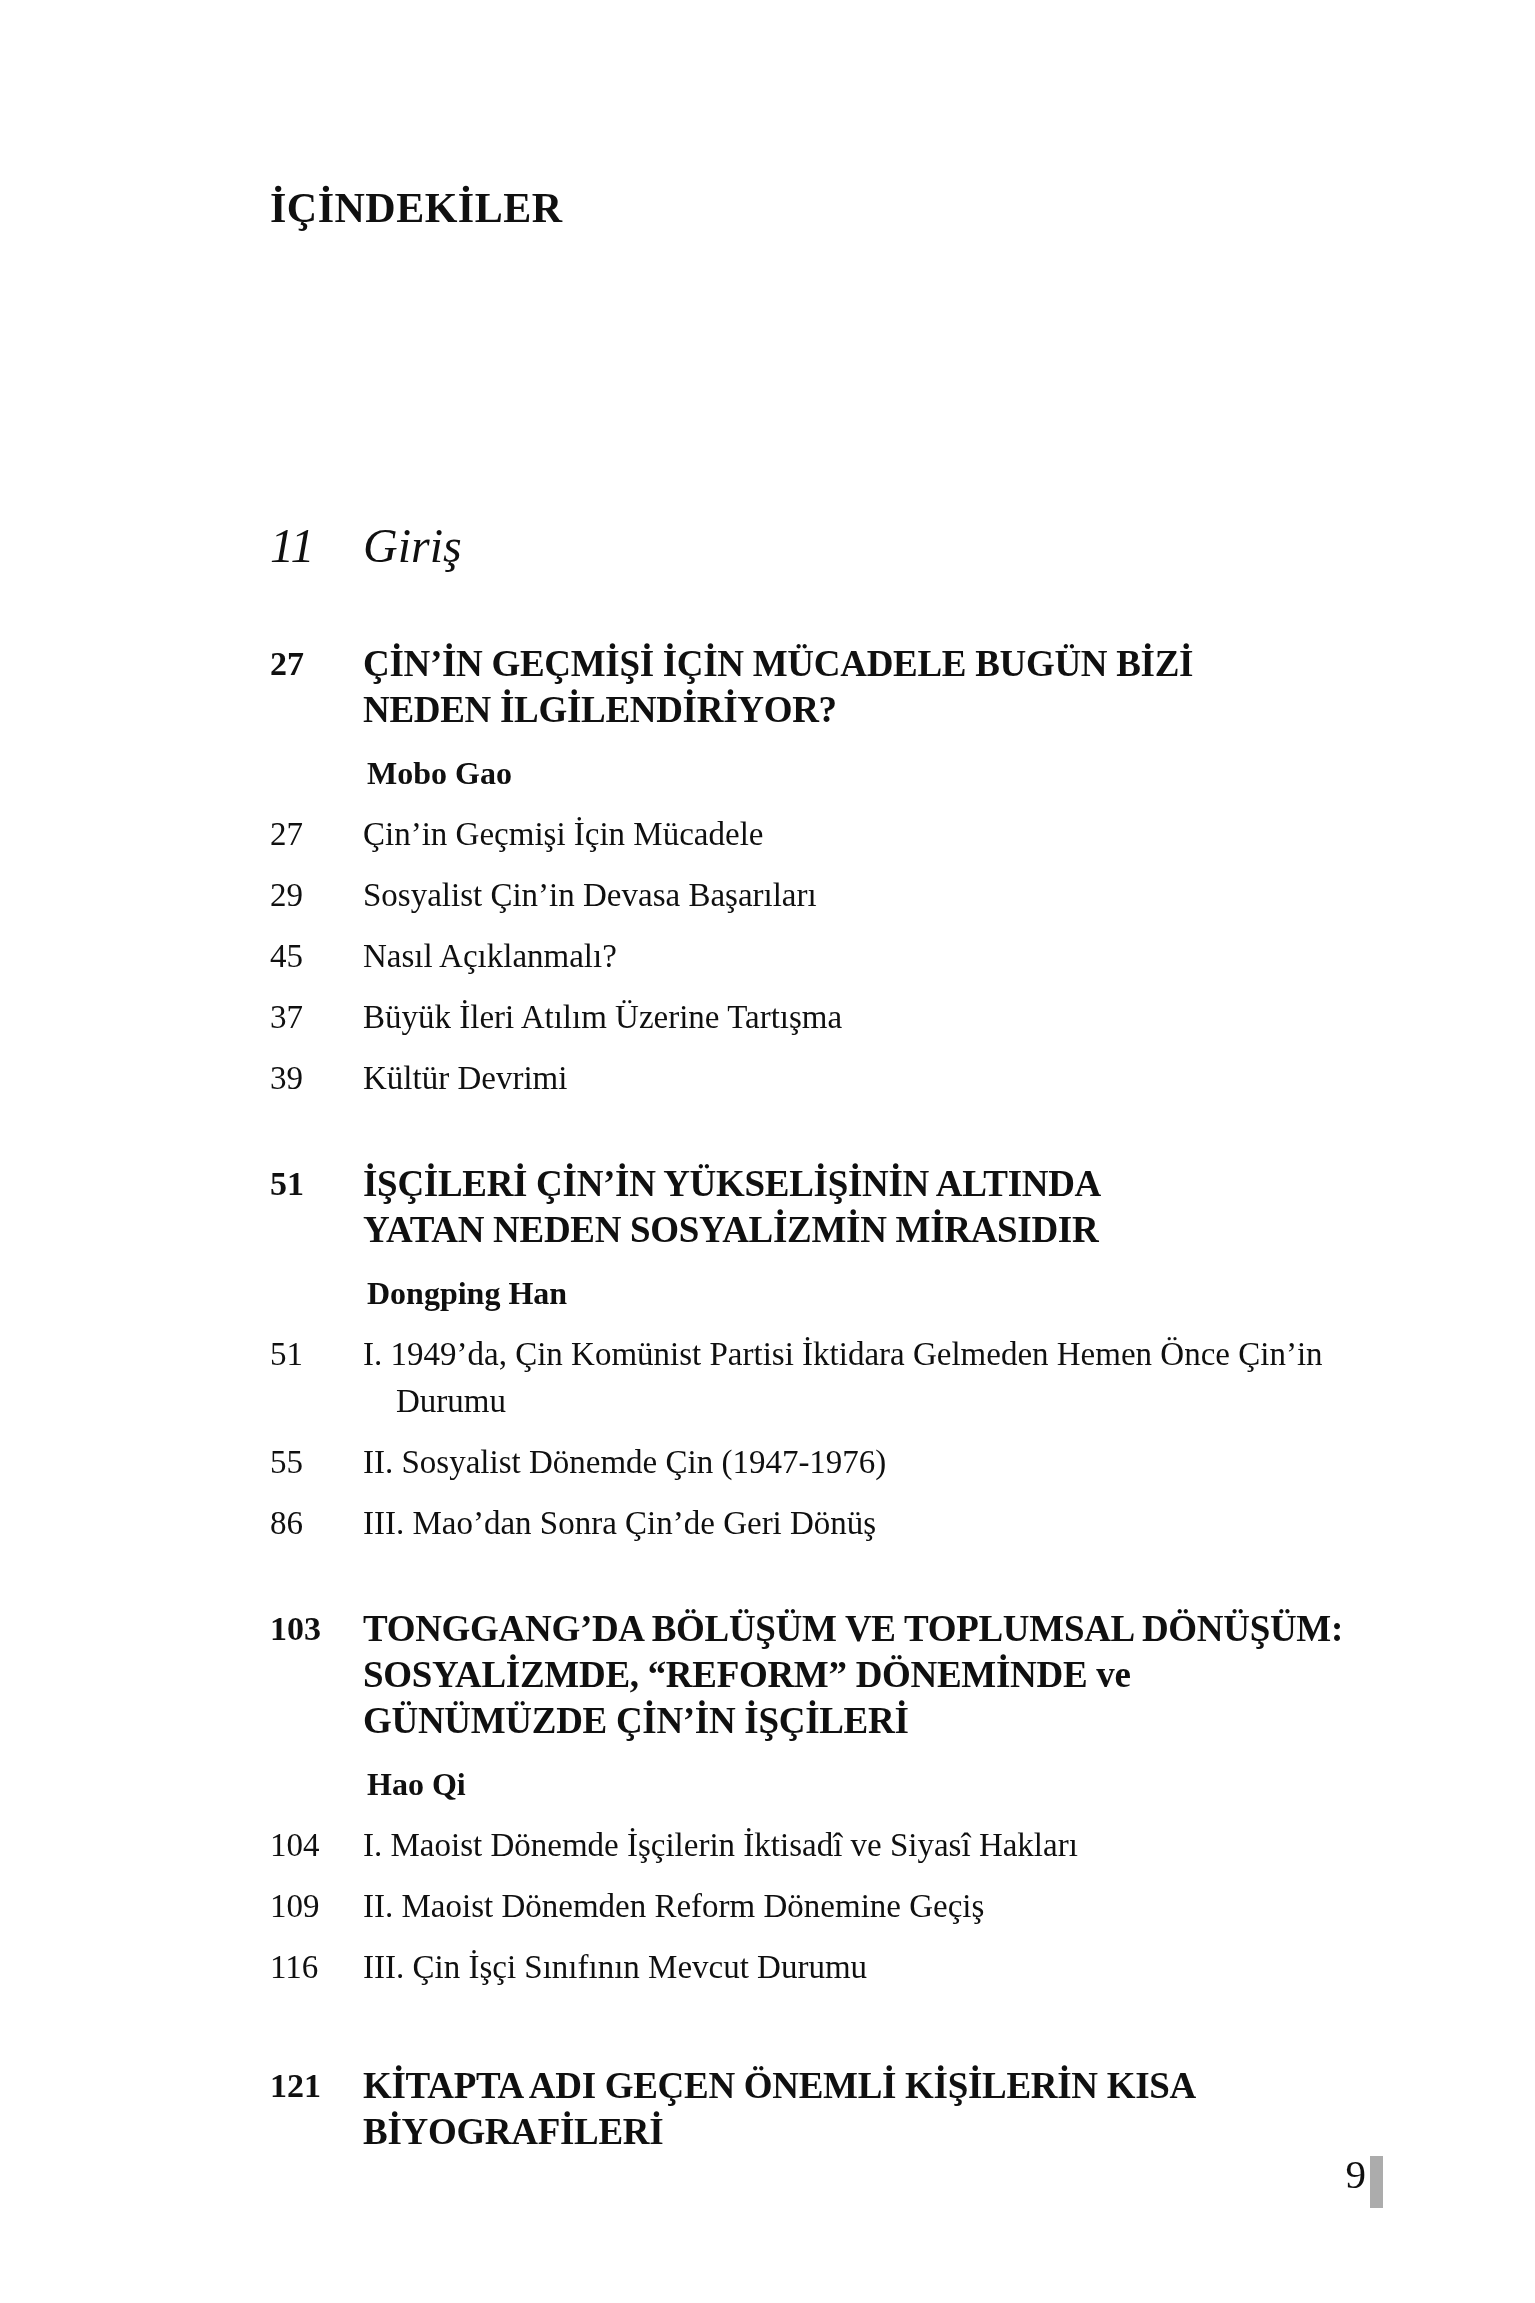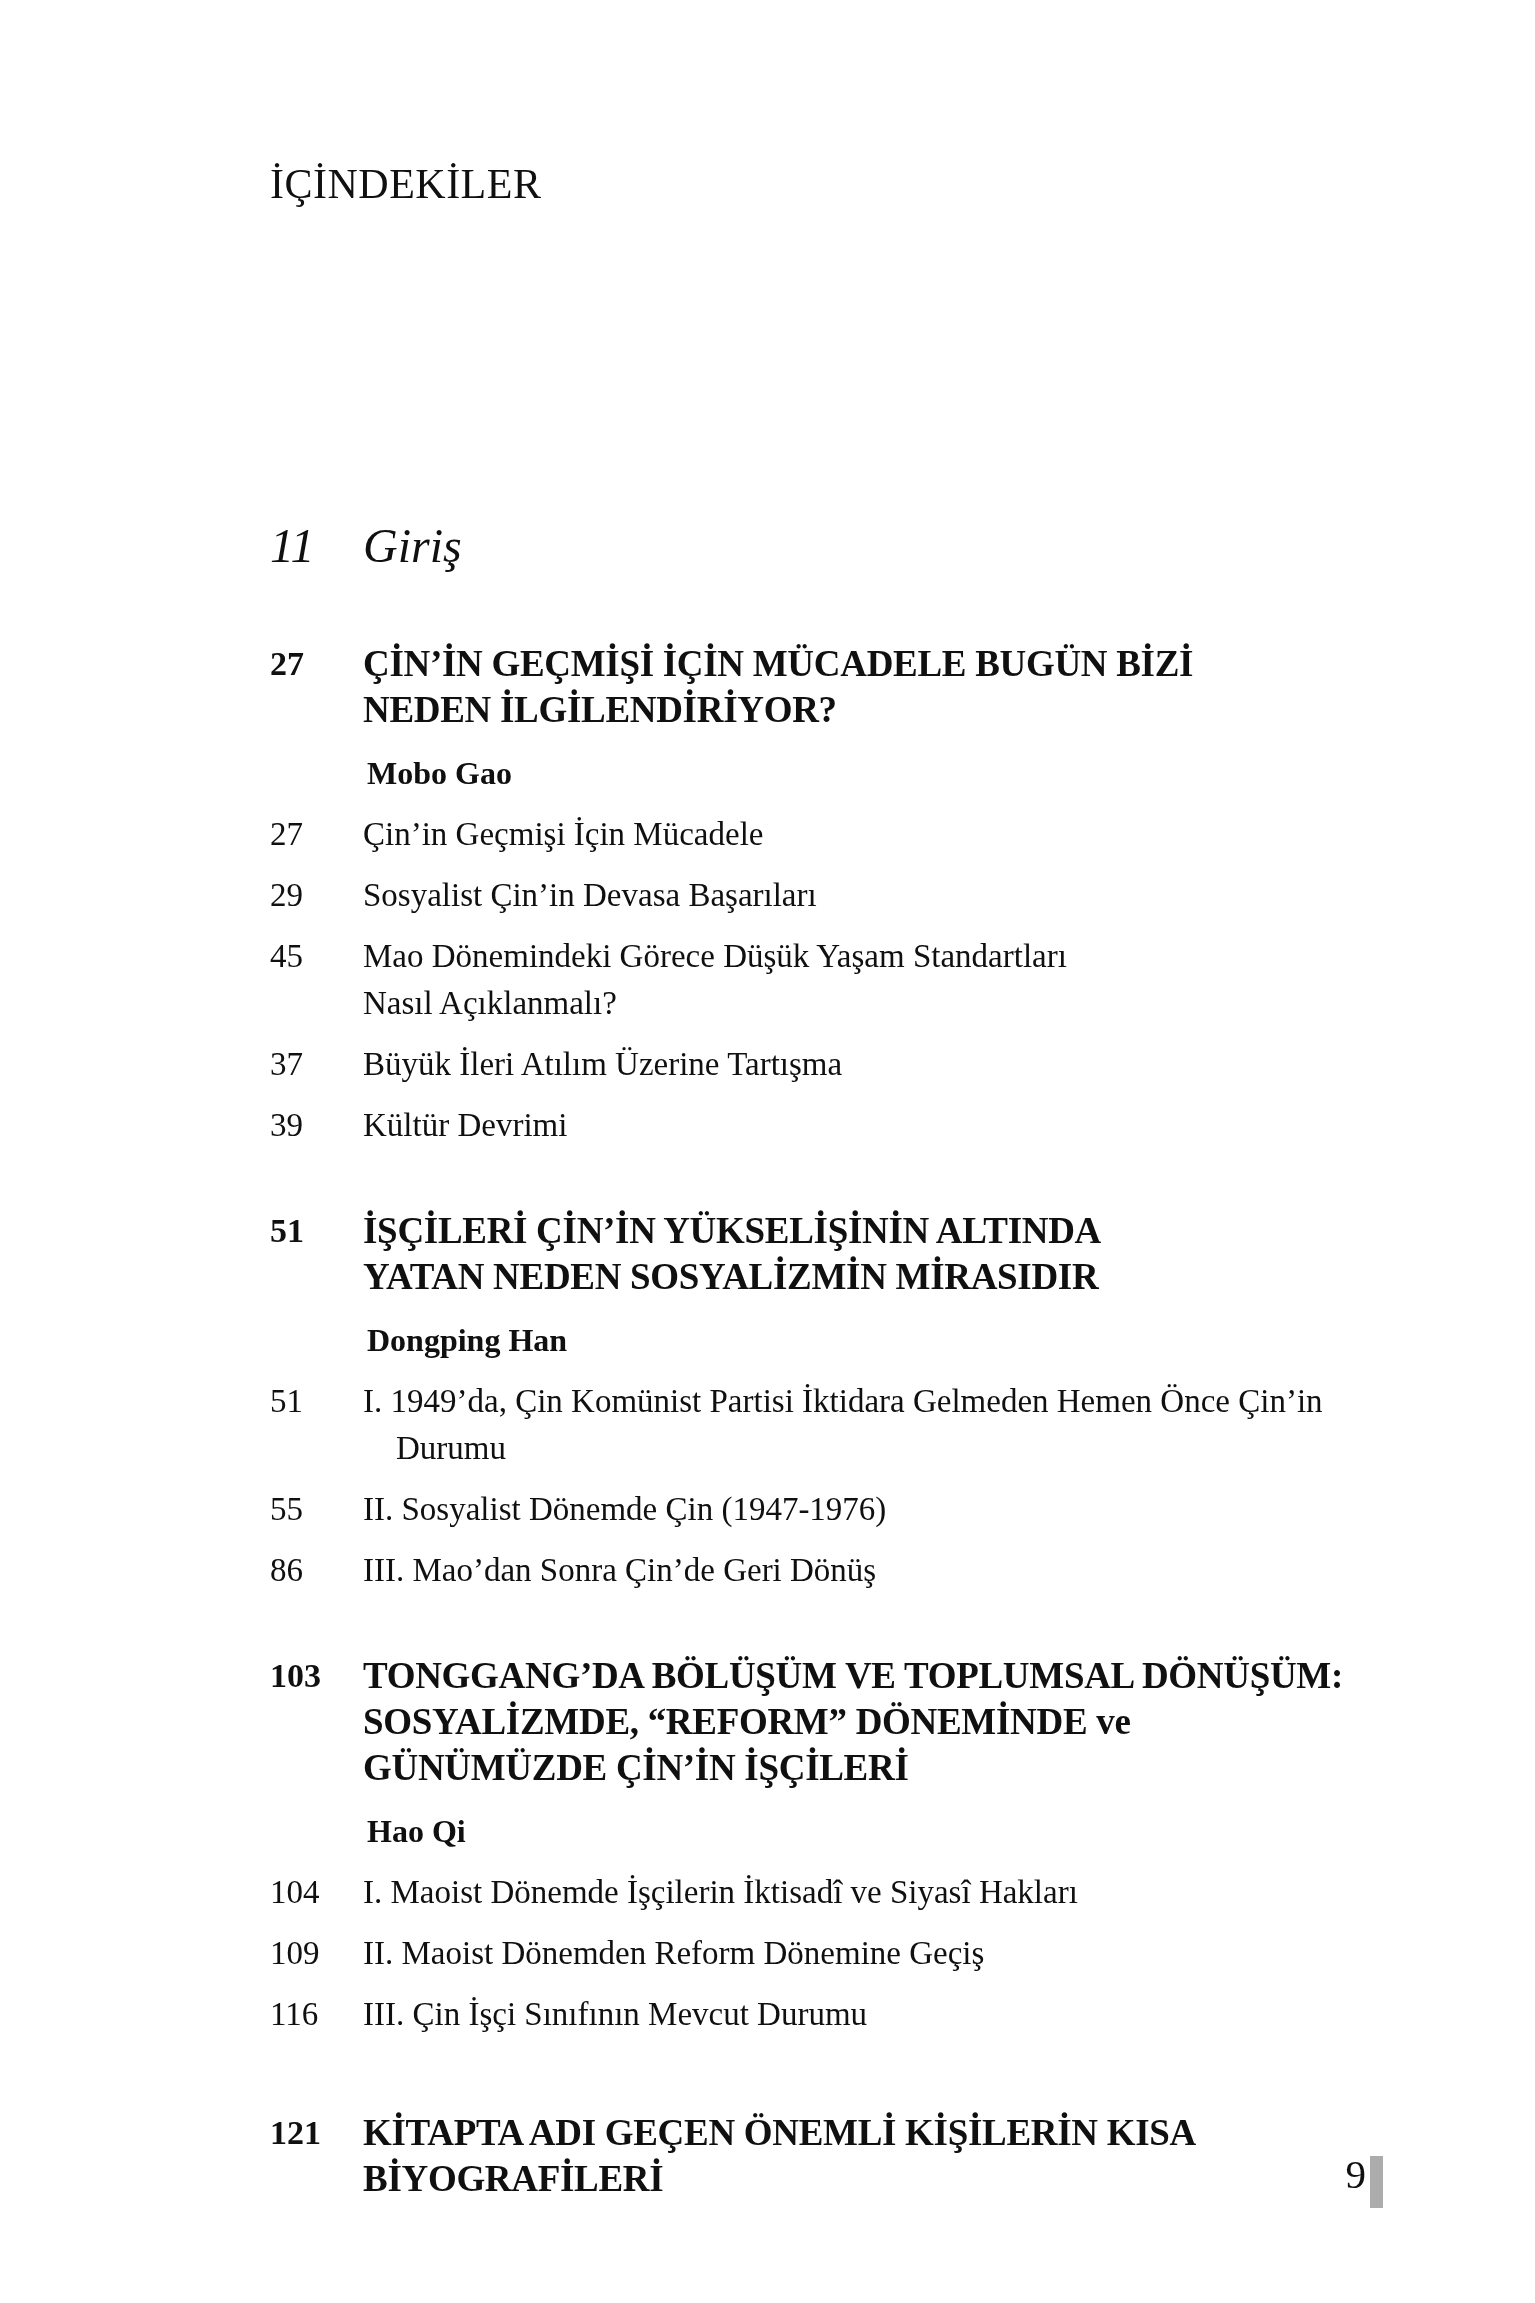--- a/index.html
+++ b/index.html
@@ -6,22 +6,22 @@
   body{
     width:1535px;height:2303px;
     background:#ffffff;
     font-family:"Liberation Serif","DejaVu Serif",serif;
     color:#101010;
     position:relative;
     overflow:hidden;
   }
   .page-title{
     position:absolute;
-    left:270px;top:132px;
-    font-size:42px;font-weight:normal;
+    left:270px;top:156px;
+    font-size:42px;font-weight:bold;
     letter-spacing:0.5px;
   }
   .toc{
     position:absolute;
     left:270px;top:522px;
     width:1150px;
   }
   .row{display:flex;align-items:flex-start;}
   .num{
     flex:0 0 93px;width:93px;
@@ -93,21 +93,20 @@
   <div class="row m-sub">
     <span class="num">29</span>
     <div class="text">
       <div class="sub-line">Sosyalist Çin’in Devasa Başarıları</div>
     </div>
   </div>
 
   <div class="row m-sub">
     <span class="num">45</span>
     <div class="text">
-      <div class="sub-line">Mao Dönemindeki Görece Düşük Yaşam Standartları</div>
       <div class="sub-line">Nasıl Açıklanmalı?</div>
     </div>
   </div>
 
   <div class="row m-sub">
     <span class="num">37</span>
     <div class="text">
       <div class="sub-line">Büyük İleri Atılım Üzerine Tartışma</div>
     </div>
   </div>

